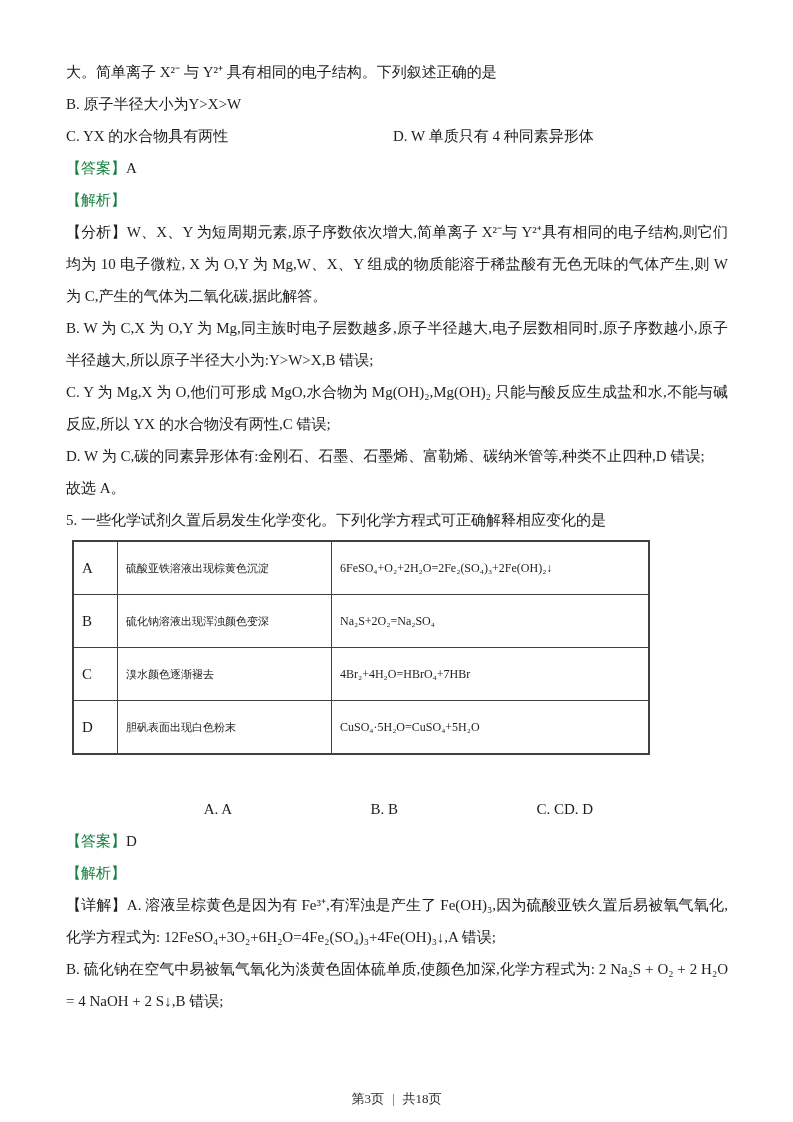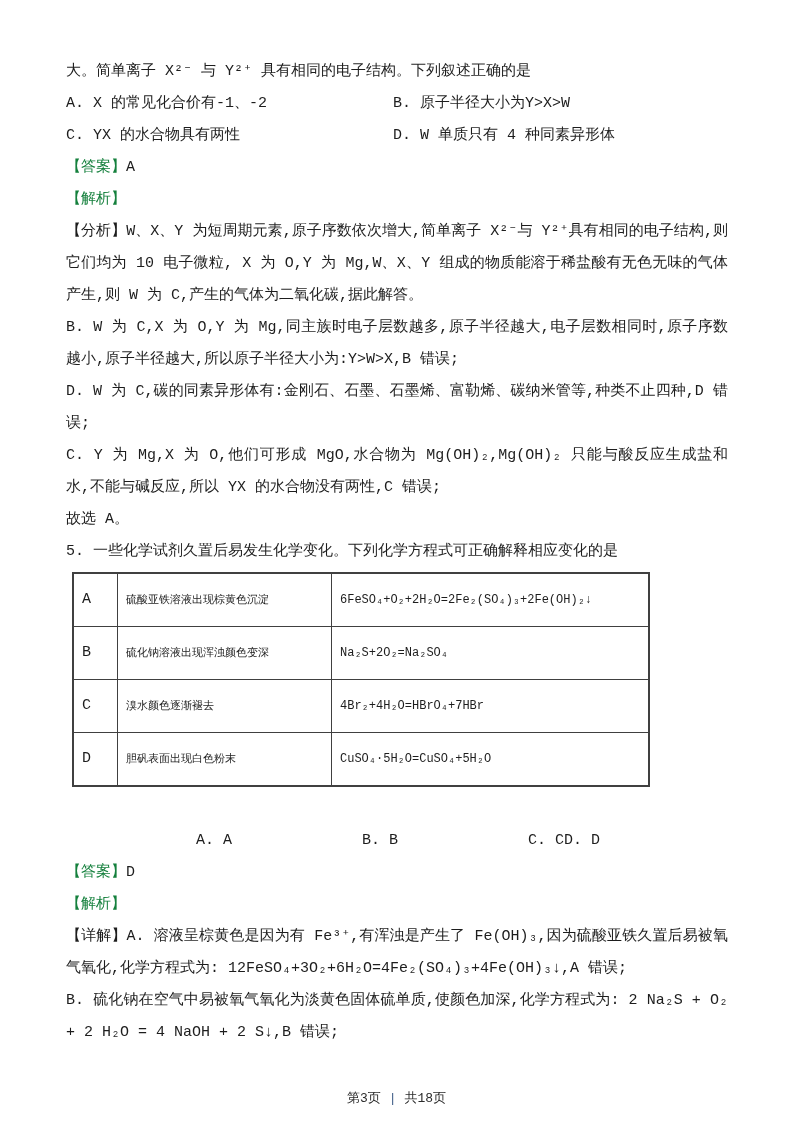--- a/index.html
+++ b/index.html
@@ -1,21 +1,21 @@
 <!DOCTYPE html>
 <html><head>
 <meta charset="utf-8">
 <style>
   html,body{margin:0;padding:0;background:#ffffff;}
   .page{
     position:relative;
     width:793px;height:1122px;
     background:#ffffff;
     overflow:hidden;
-    font-family:Liberation Mono, monospace;
+    font-family:Liberation Serif, serif;
     color:#1d1d1d;
   }
   .content{
     position:absolute;left:66px;top:56px;width:662px;
     font-size:15px;line-height:32px;
     text-align:justify;
   }
   p{margin:0;}
   .blue{color:#15803d;}
   .optrow{display:flex;text-align:left;}
@@ -51,37 +51,36 @@
 </style>
 </head>
 <body>
 
 <div class="page">
   <div class="content">
 
     <p>大。简单离子 X²⁻ 与 Y²⁺ 具有相同的电子结构。下列叙述正确的是</p>
 
     <div class="optrow">
-      <span class="o1">A. X 的常见化合价有-1、-2</span>
       <span class="o2">B. 原子半径大小为Y&gt;X&gt;W</span>
     </div>
     <div class="optrow">
       <span class="o1">C. YX 的水合物具有两性</span>
       <span class="o2">D. W 单质只有 4 种同素异形体</span>
     </div>
 
     <p><span class="blue">【答案】</span><span>A</span></p>
 
     <p><span class="blue">【解析】</span></p>
 
     <p>【分析】W、X、Y 为短周期元素,原子序数依次增大,简单离子 X²⁻与 Y²⁺具有相同的电子结构,则它们均为 10 电子微粒, X 为 O,Y 为 Mg,W、X、Y 组成的物质能溶于稀盐酸有无色无味的气体产生,则 W 为 C,产生的气体为二氧化碳,据此解答。</p>
 
     <p>B. W 为 C,X 为 O,Y 为 Mg,同主族时电子层数越多,原子半径越大,电子层数相同时,原子序数越小,原子半径越大,所以原子半径大小为:Y&gt;W&gt;X,B 错误;</p>
+    <p>C. Y 为 Mg,X 为 O,他们可形成 MgO,水合物为 Mg(OH)₂,Mg(OH)₂ 只能与酸反应生成盐和水,不能与碱反应,所以 YX 的水合物没有两性,C 错误;</p>
     <p>D. W 为 C,碳的同素异形体有:金刚石、石墨、石墨烯、富勒烯、碳纳米管等,种类不止四种,D 错误;</p>
-    <p>C. Y 为 Mg,X 为 O,他们可形成 MgO,水合物为 Mg(OH)₂,Mg(OH)₂ 只能与酸反应生成盐和水,不能与碱反应,所以 YX 的水合物没有两性,C 错误;</p>
     <p>故选 A。</p>
 
     <p>5. 一些化学试剂久置后易发生化学变化。下列化学方程式可正确解释相应变化的是</p>
 
     <table class="q5">
       <tbody>
         <tr>
           <td class="key">A</td>
           <td class="change">硫酸亚铁溶液出现棕黄色沉淀</td>
           <td class="eq">6FeSO₄+O₂+2H₂O=2Fe₂(SO₄)₃+2Fe(OH)₂↓</td>

